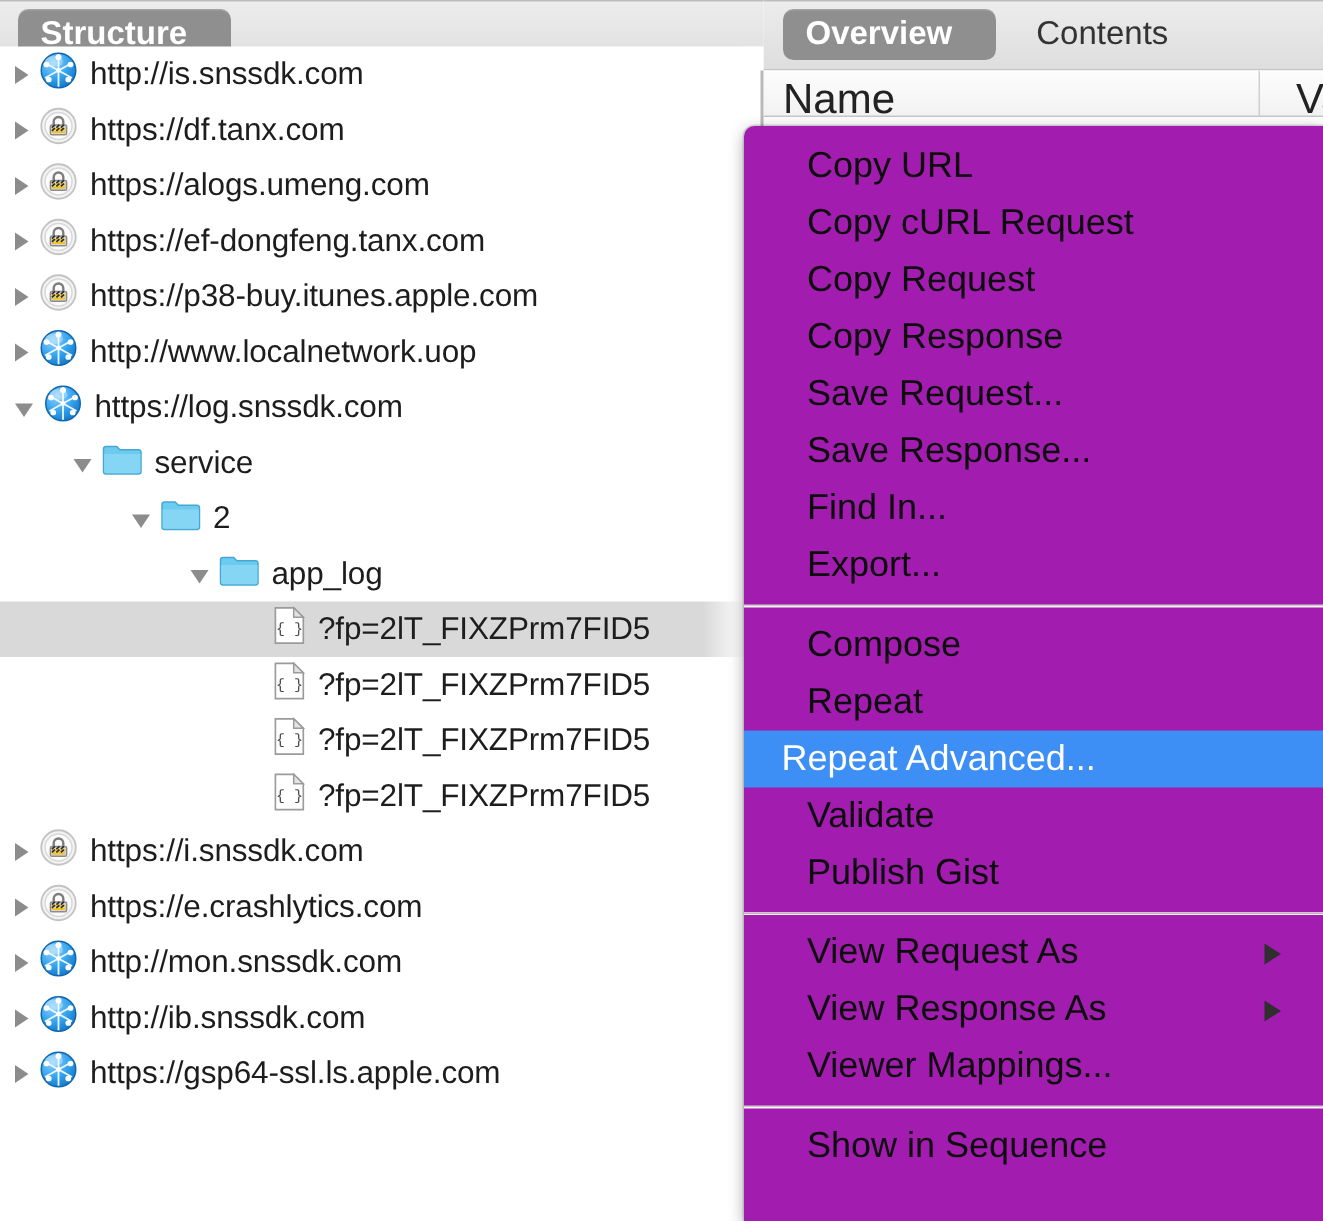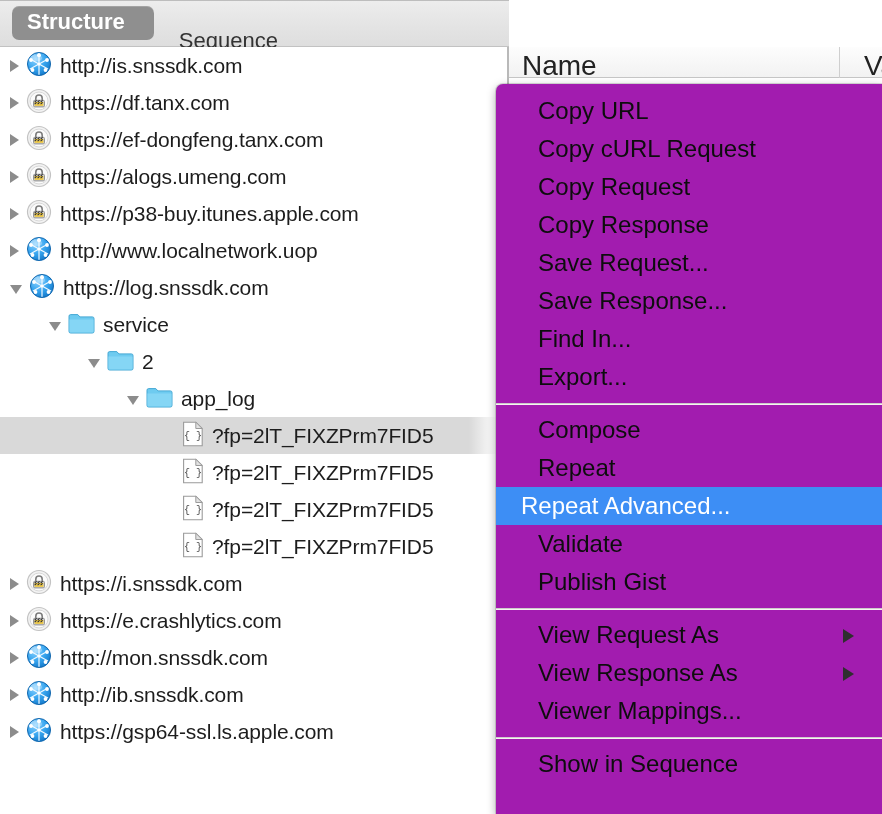--- a/index.html
+++ b/index.html
@@ -59,21 +59,21 @@
   }
   .tabbar.left  .tab:first-child { margin-left: 12px; }
   .tabbar.left  .tab + .tab      { margin-left: 10px; margin-top: 38px; }
   .tabbar.right .tab:first-child { margin-left: 13px; }
   .tabbar.right .tab + .tab      { margin-left: 12px; }
 
   
   #tree-panel {
     position: absolute;
     left: 0;
-    top: 47px;
+    top: 31px;
     width: 509px;
     height: 767px;
     background: #ffffff;
     overflow: hidden;
   }
   .tree-row {
     position: relative;
     height: 37px;
     display: flex;
     align-items: center;
@@ -216,20 +216,24 @@
 </head>
 <body>
 
 <div id="app">
 
   <div class="tabbar left" id="left-tabbar">
       <div class="tab selected">Structure</div>
       <div class="tab">Sequence</div>
     </div>
 
+  <div class="tabbar right" id="right-tabbar">
+      <div class="tab selected">Overview</div>
+      <div class="tab">Contents</div>
+    </div>
 
   <div id="tree-panel">
     <div id="tree-rows">
         <div class="tree-row">
           <span style="flex: 0 0 auto; width: 10px;"></span>
           <span class="disclosure"></span>
           <span class="icon"><svg width="26" height="26" viewBox="0 0 26 26">
               <defs>
                 <radialGradient id="gg" cx="35%" cy="28%" r="78%">
                   <stop offset="0%" stop-color="#8fd3ff"></stop>
@@ -276,36 +280,36 @@
           <span class="icon"><svg width="26" height="26" viewBox="0 0 26 26">
               <circle cx="13" cy="13" r="11.5" fill="#f3f3f3" stroke="#c3c3c3" stroke-width="1.2"></circle>
               <circle cx="13" cy="13" r="9" fill="#fbfbfb" stroke="#d8d8d8" stroke-width="1"></circle>
               <path d="M9.8 12.4 v-2.2 a3.2 3.2 0 0 1 6.4 0 v2.2" fill="none" stroke="#7d7d7d" stroke-width="1.6"></path>
               <rect x="7.6" y="12.3" width="10.8" height="6.6" rx="1.1" fill="#d9d9d9" stroke="#8c8c8c" stroke-width="1"></rect>
               <rect x="8.6" y="14.1" width="8.8" height="1.5" fill="#f2c420"></rect>
               <rect x="8.6" y="16.2" width="8.8" height="1.5" fill="#f2c420"></rect>
               <path d="M8.6 14.1 l2 -1.8 M11.6 14.1 l2 -1.8 M14.6 14.1 l2 -1.8" stroke="#2b2b2b" stroke-width="1.1"></path>
               <path d="M8.6 16.2 l2 -1.8 M11.6 16.2 l2 -1.8 M14.6 16.2 l2 -1.8" stroke="#2b2b2b" stroke-width="1.1"></path>
             </svg></span>
-          <span class="tree-label">https://ef-dongfeng.tanx.com</span>
+          <span class="tree-label">https://alogs.umeng.com</span>
         </div>
         <div class="tree-row">
           <span style="flex: 0 0 auto; width: 10px;"></span>
           <span class="disclosure"></span>
           <span class="icon"><svg width="26" height="26" viewBox="0 0 26 26">
               <circle cx="13" cy="13" r="11.5" fill="#f3f3f3" stroke="#c3c3c3" stroke-width="1.2"></circle>
               <circle cx="13" cy="13" r="9" fill="#fbfbfb" stroke="#d8d8d8" stroke-width="1"></circle>
               <path d="M9.8 12.4 v-2.2 a3.2 3.2 0 0 1 6.4 0 v2.2" fill="none" stroke="#7d7d7d" stroke-width="1.6"></path>
               <rect x="7.6" y="12.3" width="10.8" height="6.6" rx="1.1" fill="#d9d9d9" stroke="#8c8c8c" stroke-width="1"></rect>
               <rect x="8.6" y="14.1" width="8.8" height="1.5" fill="#f2c420"></rect>
               <rect x="8.6" y="16.2" width="8.8" height="1.5" fill="#f2c420"></rect>
               <path d="M8.6 14.1 l2 -1.8 M11.6 14.1 l2 -1.8 M14.6 14.1 l2 -1.8" stroke="#2b2b2b" stroke-width="1.1"></path>
               <path d="M8.6 16.2 l2 -1.8 M11.6 16.2 l2 -1.8 M14.6 16.2 l2 -1.8" stroke="#2b2b2b" stroke-width="1.1"></path>
             </svg></span>
-          <span class="tree-label">https://alogs.umeng.com</span>
+          <span class="tree-label">https://ef-dongfeng.tanx.com</span>
         </div>
         <div class="tree-row">
           <span style="flex: 0 0 auto; width: 10px;"></span>
           <span class="disclosure"></span>
           <span class="icon"><svg width="26" height="26" viewBox="0 0 26 26">
               <circle cx="13" cy="13" r="11.5" fill="#f3f3f3" stroke="#c3c3c3" stroke-width="1.2"></circle>
               <circle cx="13" cy="13" r="9" fill="#fbfbfb" stroke="#d8d8d8" stroke-width="1"></circle>
               <path d="M9.8 12.4 v-2.2 a3.2 3.2 0 0 1 6.4 0 v2.2" fill="none" stroke="#7d7d7d" stroke-width="1.6"></path>
               <rect x="7.6" y="12.3" width="10.8" height="6.6" rx="1.1" fill="#d9d9d9" stroke="#8c8c8c" stroke-width="1"></rect>
               <rect x="8.6" y="14.1" width="8.8" height="1.5" fill="#f2c420"></rect>

